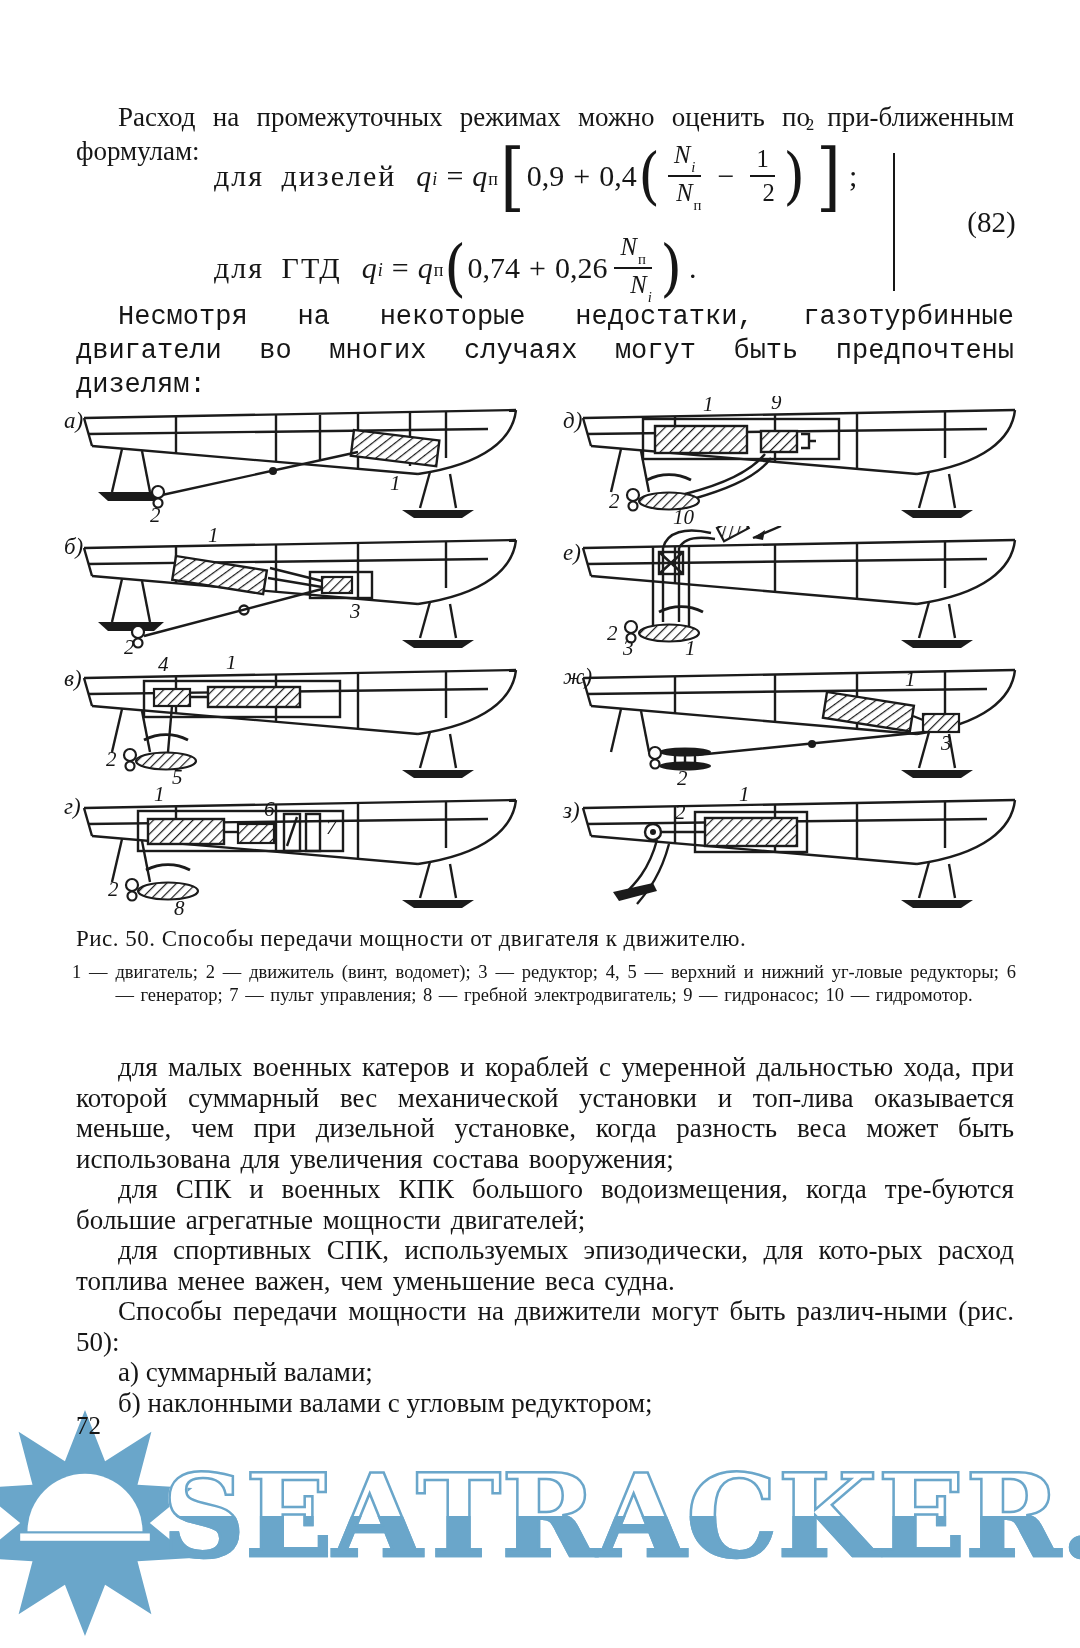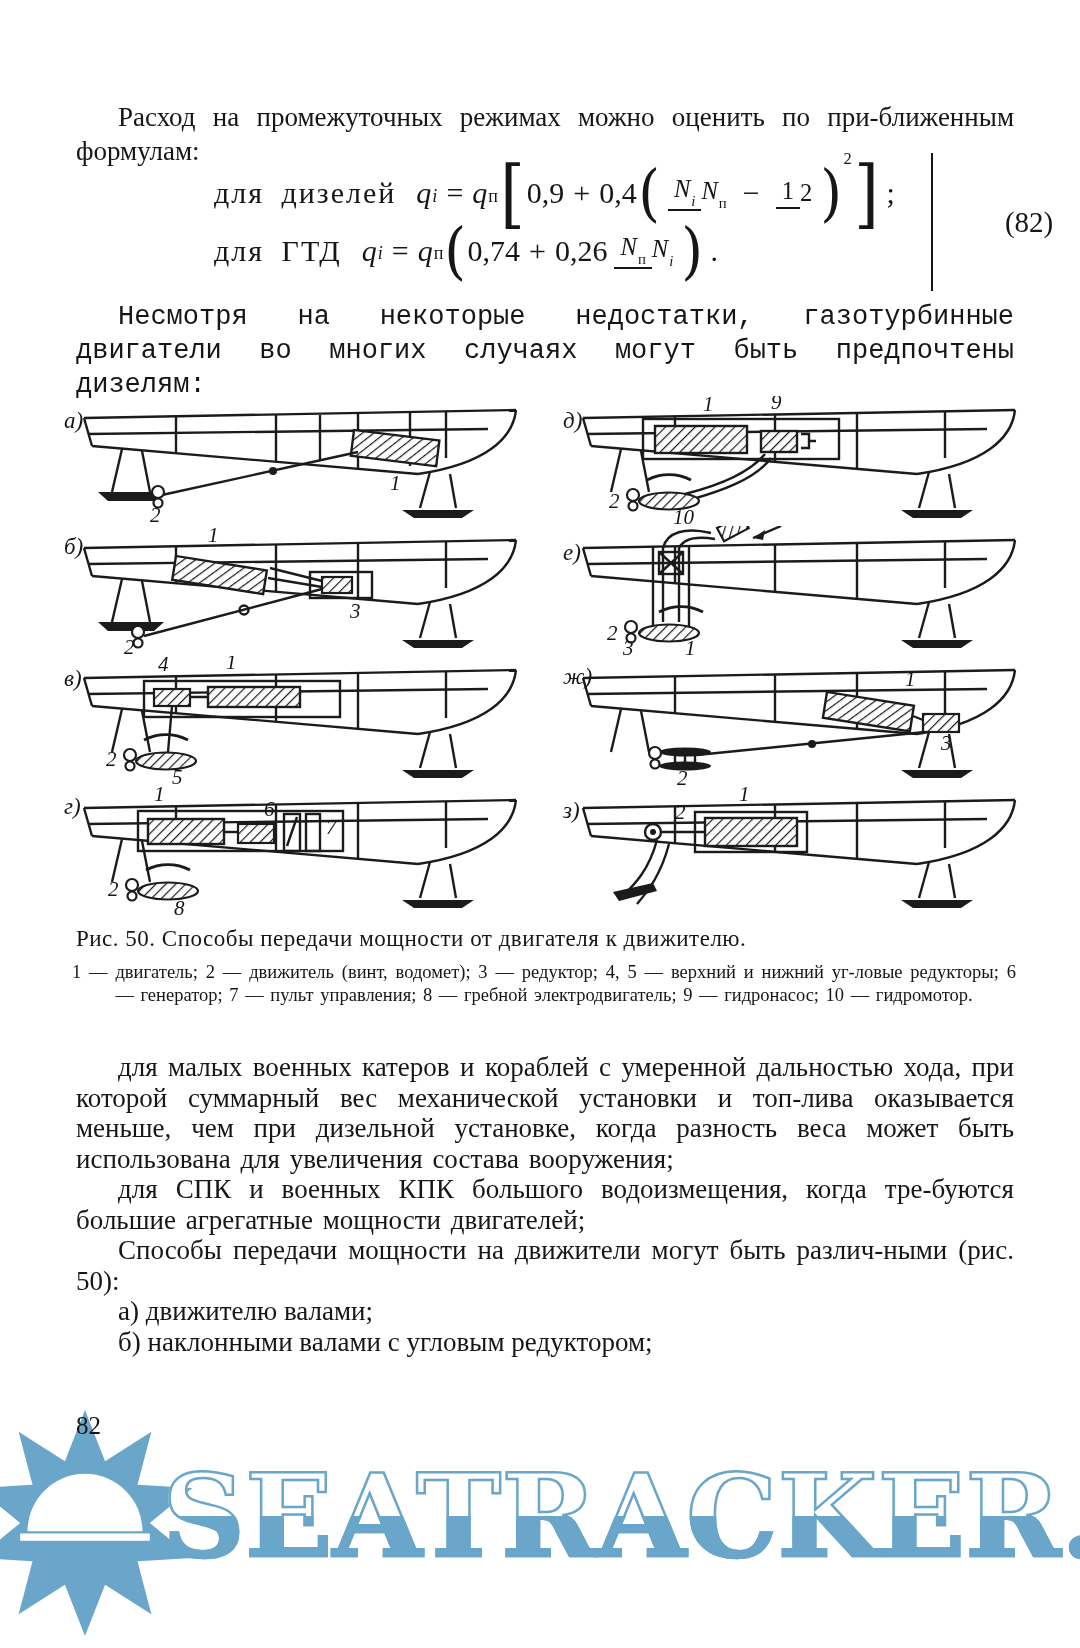--- a/index.html
+++ b/index.html
@@ -35,21 +35,21 @@
   .op{margin:0 9px;font-style:normal;}
   .num-tok{font-style:normal;}
   .big{
     font-style:normal;font-weight:300;line-height:0;
     font-family:"DejaVu Serif",serif;
     display:inline-block;
   }
   .big.b1{font-size:74px;transform:scaleX(.85);}
   .big.b2{font-size:62px;transform:scaleX(.9);}
   .frac{
-    display:inline-flex;flex-direction:row;align-items:flex-start;
+    display:inline-flex;flex-direction:column;align-items:flex-end;
     font-size:0.82em;margin:0 7px;vertical-align:middle;line-height:1.15;
   }
   .frac .num{padding:0 6px 2px;border-bottom:2px solid #161616;}
   .frac .den{padding-top:2px;}
   .pw{font-size:0.55em;font-style:normal;align-self:flex-start;transform:translateY(-26px);display:inline-block;}
   .f-end{font-style:normal;margin-left:6px;}
   .f-bar{width:0;height:138px;border-left:2.5px solid #161616;margin-left:36px;}
   .f-num{margin-left:72px;font-size:29px;font-style:normal;}
   
   .figure-grid{
@@ -354,25 +354,26 @@
     </svg>
   </div>
 </div>
 
 <p class="fig-caption abs">Рис. 50. Способы передачи мощности от двигателя к движителю.</p>
 <p class="fig-legend abs">1 — двигатель; 2 — движитель (винт, водомет); 3 — редуктор; 4, 5 — верхний и нижний уг-ловые редукторы; 6 — генератор; 7 — пульт управления; 8 — гребной электродвигатель; 9 — гидронасос; 10 — гидромотор.</p>
 
 <div class="abs tight" style="left:76px;top:1052px;width:938px;">
   <p class="para">для малых военных катеров и кораблей с умеренной дальностью хода, при которой суммарный вес механической установки и топ-лива оказывается меньше, чем при дизельной установке, когда разность веса может быть использована для увеличения состава вооружения;</p>
   <p class="para">для СПК и военных КПК большого водоизмещения, когда тре-буются большие агрегатные мощности двигателей;</p>
+  <p class="para">для спортивных СПК, используемых эпизодически, для кото-рых расход топлива менее важен, чем уменьшение веса судна.</p>
   <p class="para">Способы передачи мощности на движители могут быть различ-ными (рис. 50):</p>
-  <p class="item">а) движителю валами;</p>
+  <p class="item">а) суммарный валами;</p>
   <p class="item">б) наклонными валами с угловым редуктором;</p>
 </div>
 
-<div class="page-num abs">82</div>
+<div class="page-num abs">72</div>
 
 <svg class="wm-sun abs" width="230" height="230" viewBox="0 0 220 220">
   <polygon fill="#6aa6ca" points="110,2 129.2,51 173.5,22.6 160.2,73.5 212.7,76.6 172,110 212.7,143.4 160.2,146.5 173.5,197.4 129.2,169 110,218 90.8,169 46.5,197.4 59.8,146.5 7.3,143.4 48,110 7.3,76.6 59.8,73.5 46.5,22.6 90.8,51"></polygon>
   <path d="M 55 118 A 55 55 0 0 1 165 118 Z" fill="#ffffff"></path>
   <rect x="48" y="120" width="124" height="7" fill="#ffffff"></rect>
 </svg>
 <div class="wm-text abs">SEATRACKER.RU</div>
 
 </body></html>

